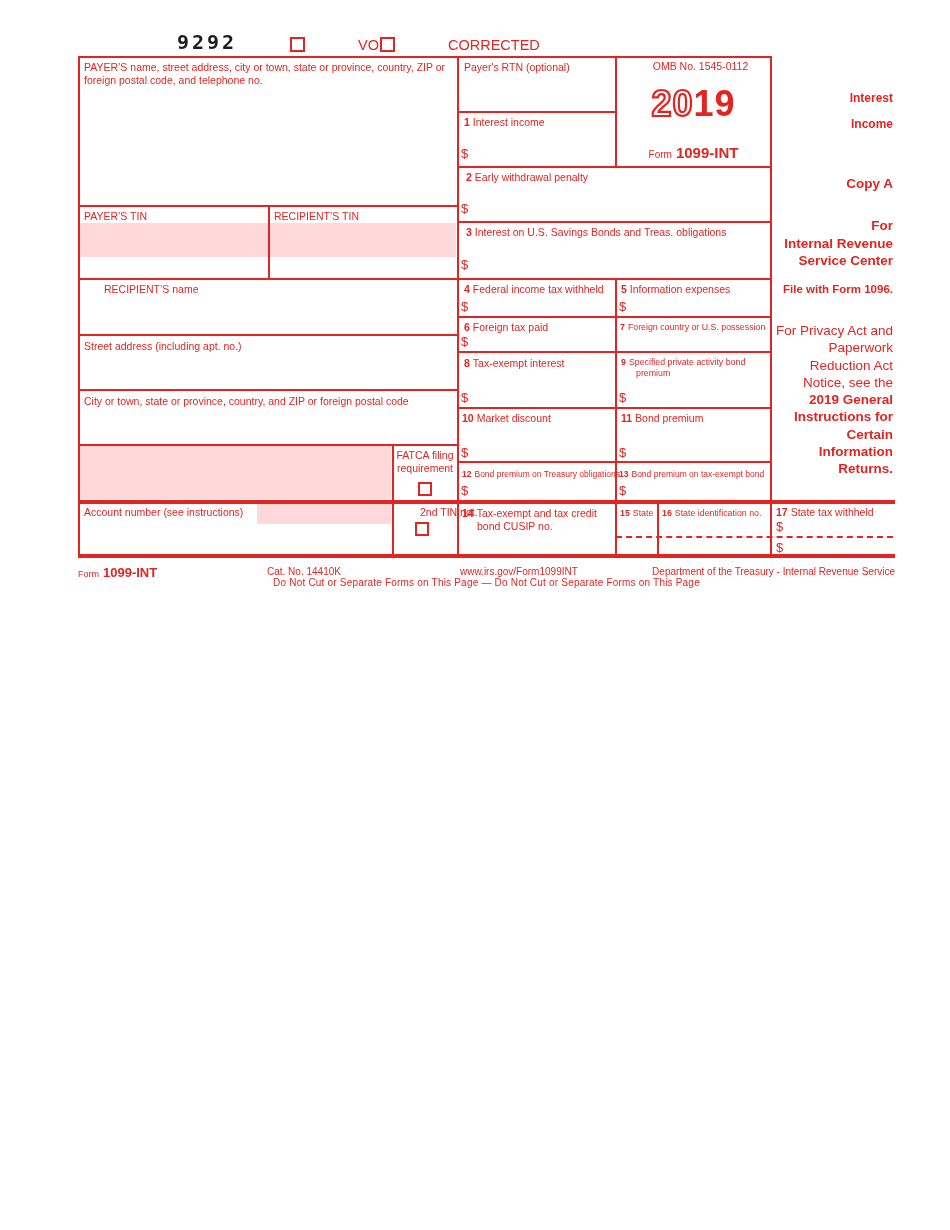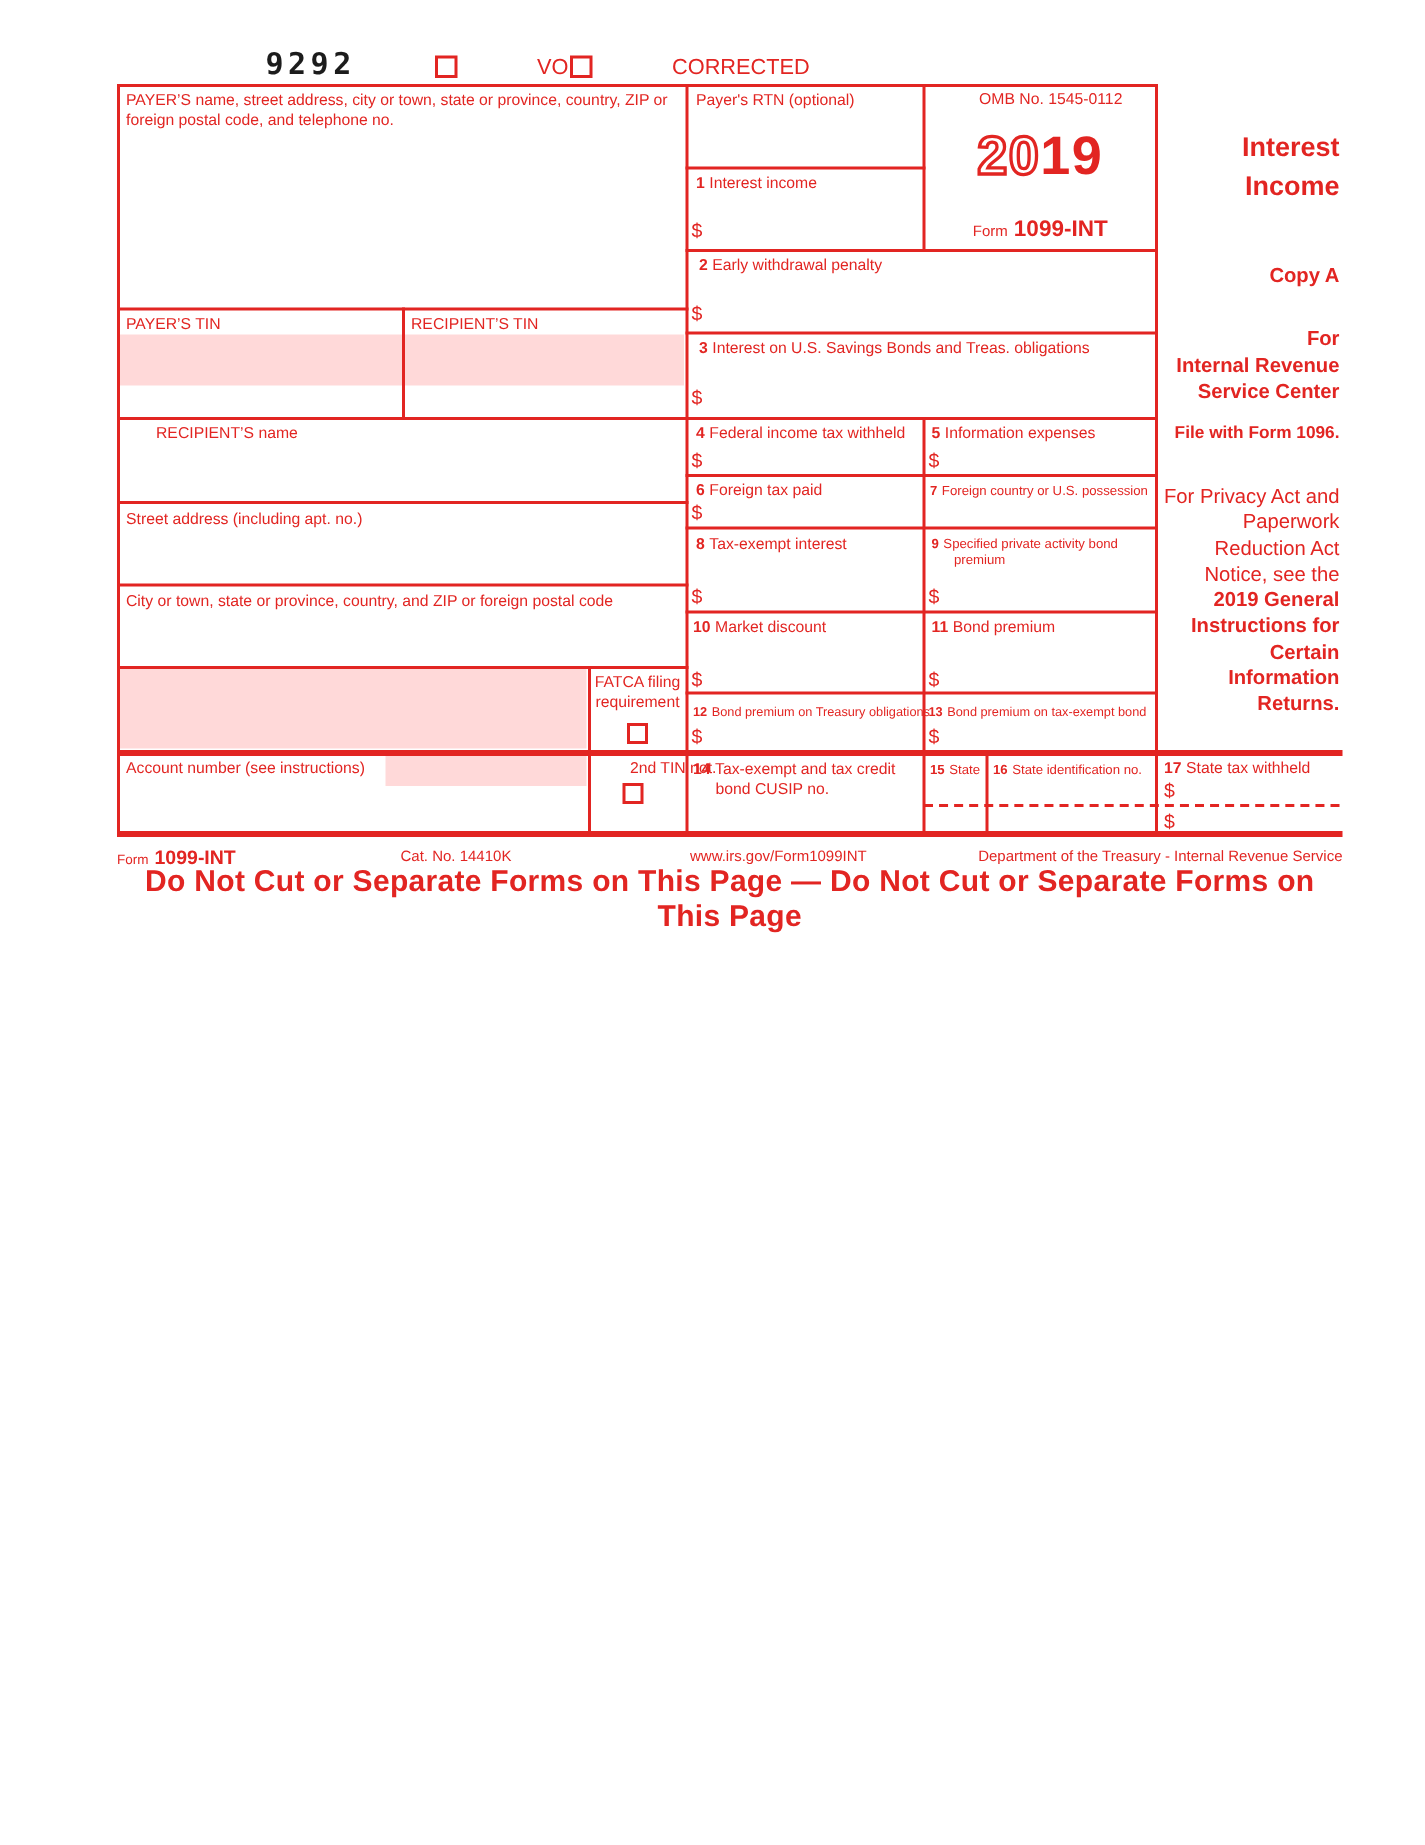--- a/index.html
+++ b/index.html
@@ -24,28 +24,28 @@
   .pre  { white-space:pre-line; }
   .code { position:absolute; font-family:"DejaVu Sans Mono", monospace; color:var(--ink);
           font-size:20px; font-weight:bold; letter-spacing:3px; }
   .cklbl { position:absolute; font-size:14.5px; font-weight:500; color:var(--red);margin-left:47px; }
   .omb  { position:absolute; font-size:10.5px; }
   .year { position:absolute; font-size:36px; font-weight:bold; letter-spacing:1px; }
   .yr-o { color:#fff; -webkit-text-stroke:2.2px var(--red); }
   .yr-s { color:var(--red);text-align:right; }
   .formword { font-size:10px; margin-right:4px; }
   .formnum  { font-size:15px; font-weight:bold; }
-  .title { position:absolute; font-size:18px; font-weight:bold; line-height:26px; }
+  .title { position:absolute; font-size:12px; font-weight:bold; line-height:26px; }
   .copya { position:absolute; font-size:13.5px; font-weight:bold; }
   .forirs { position:absolute; font-size:13.5px; font-weight:bold; line-height:17.5px; }
   .filewith { position:absolute; font-size:11.5px; font-weight:bold; }
   .privacy { position:absolute; font-size:13.5px; line-height:17.3px; }
   .privacy b { font-weight:bold; }
   .foot { position:absolute; font-size:10px; }
-  .dnc  { position:absolute; font-size:20px; font-weight:bold; letter-spacing:0.2px; }
+  .dnc  { position:absolute; font-size:10px; font-weight:normal; letter-spacing:0.2px; }
 </style>
 </head>
 <body>
 
 <div class="code" style="left:177px; top:30px;">9292</div>
 <div class="cb" style="left:290px; top:37px;"></div>
 <div class="cklbl" style="left:311px; top:37px;">VOID</div>
 <div class="cb" style="left:380px; top:37px;"></div>
 <div class="cklbl" style="left:401px; top:37px;">CORRECTED</div>
 

